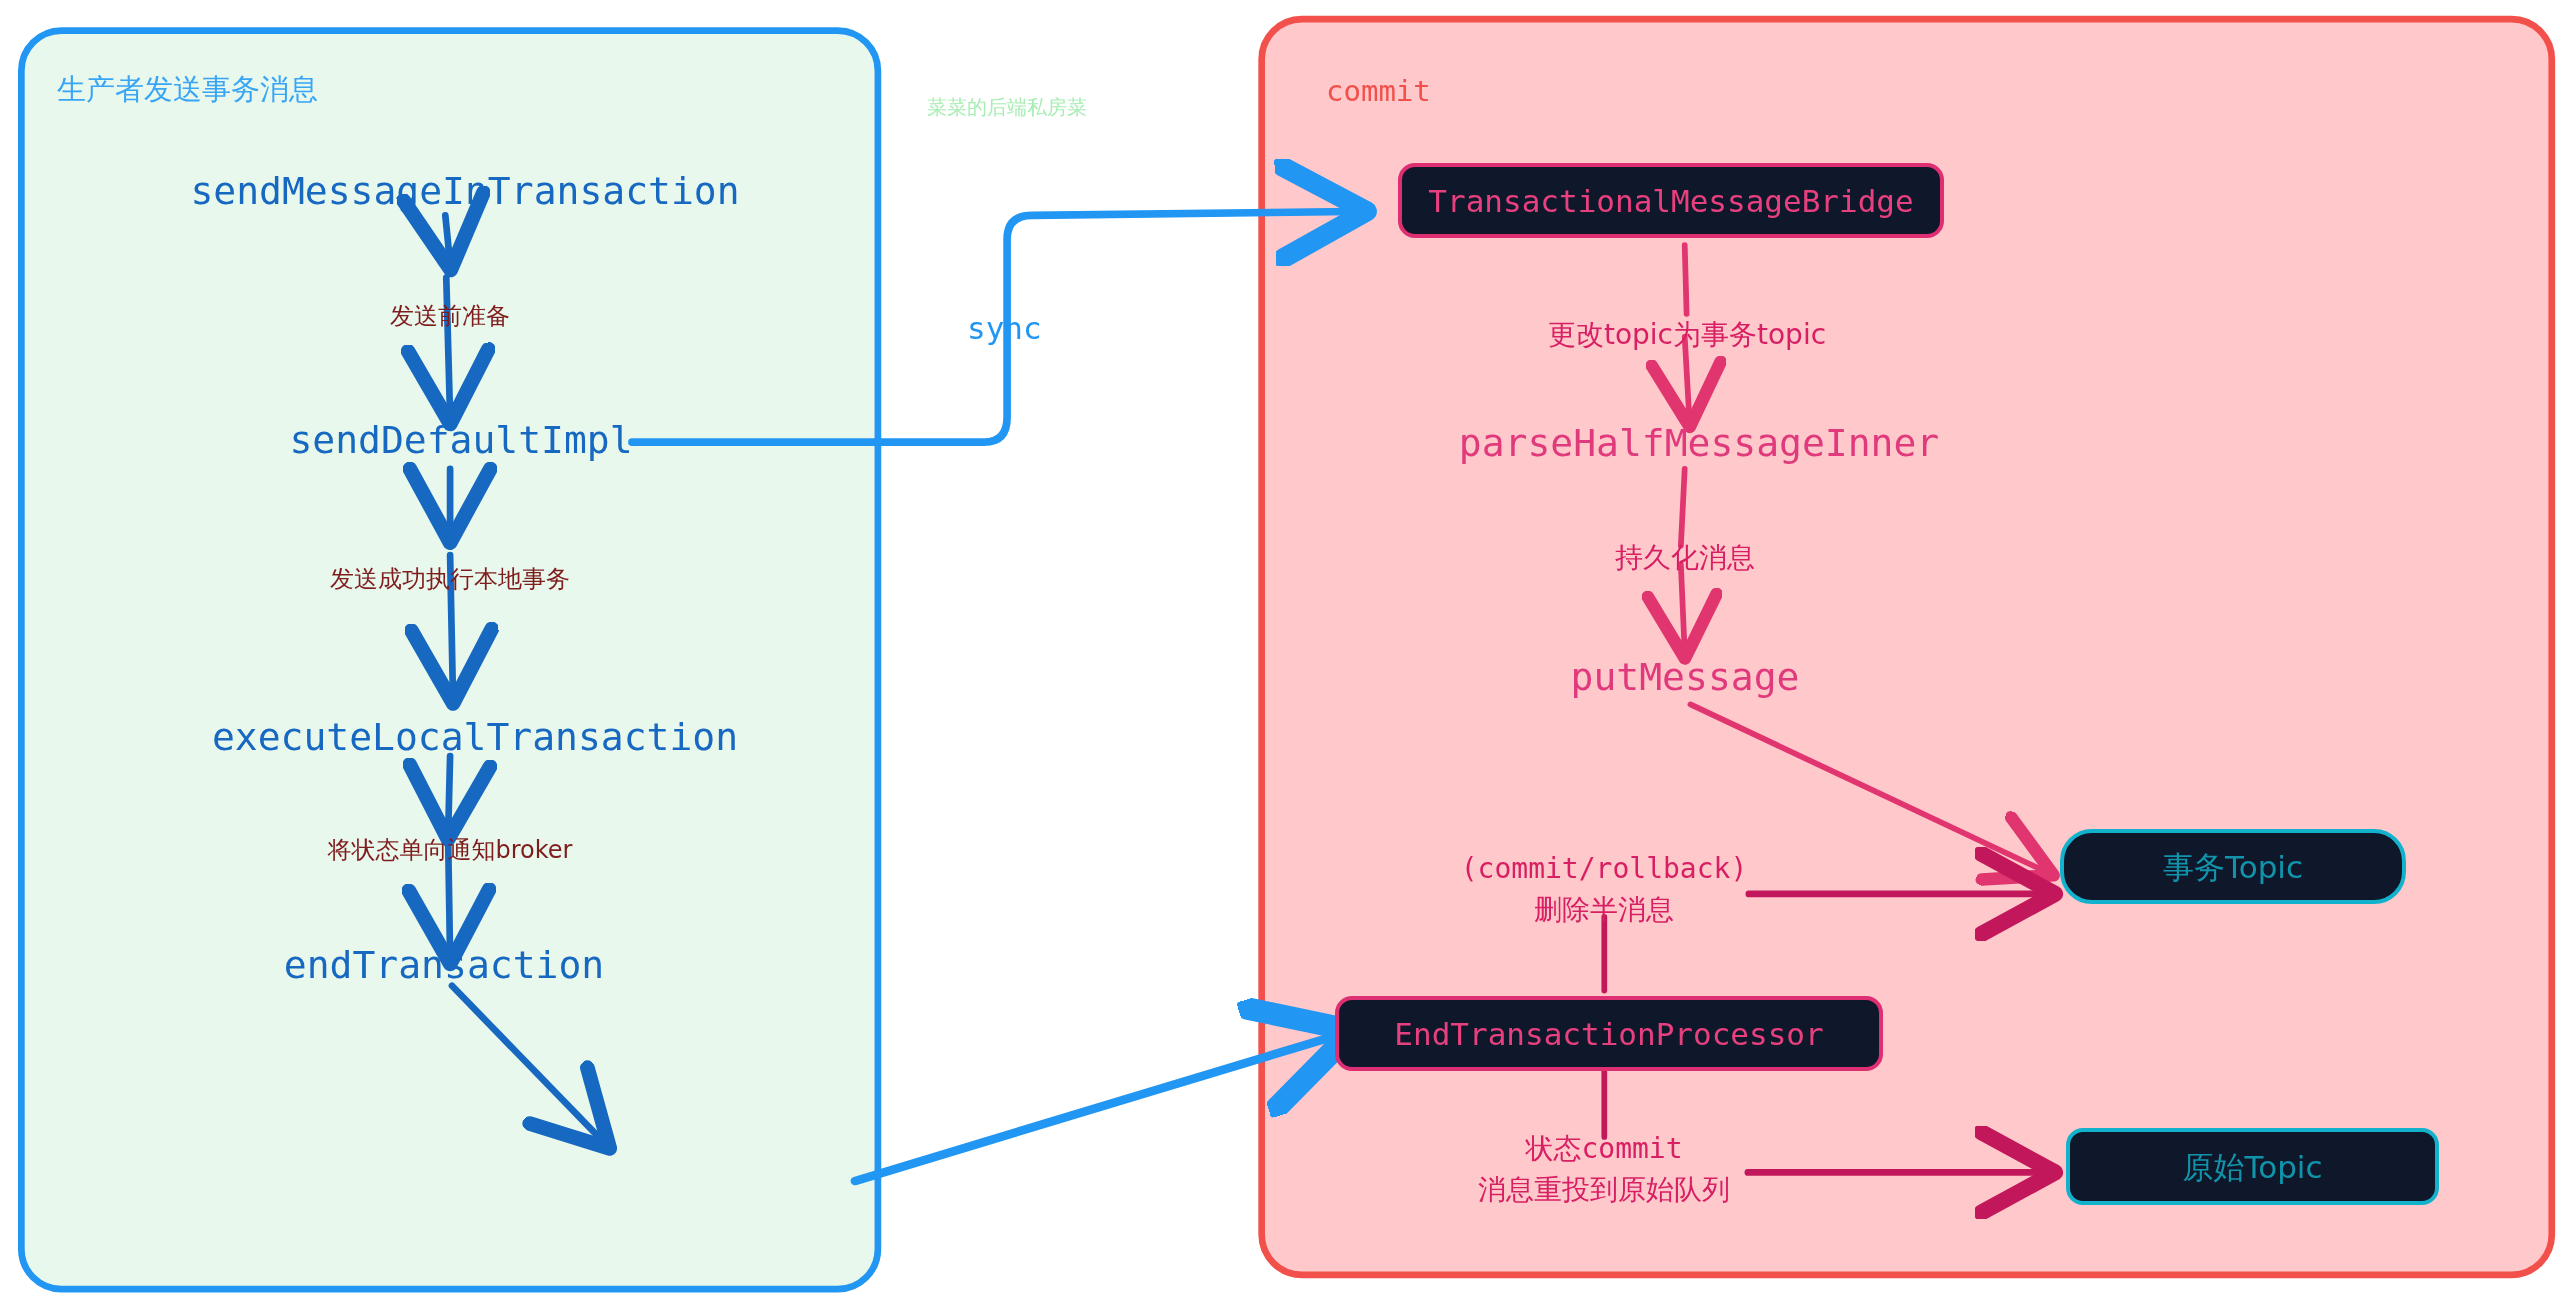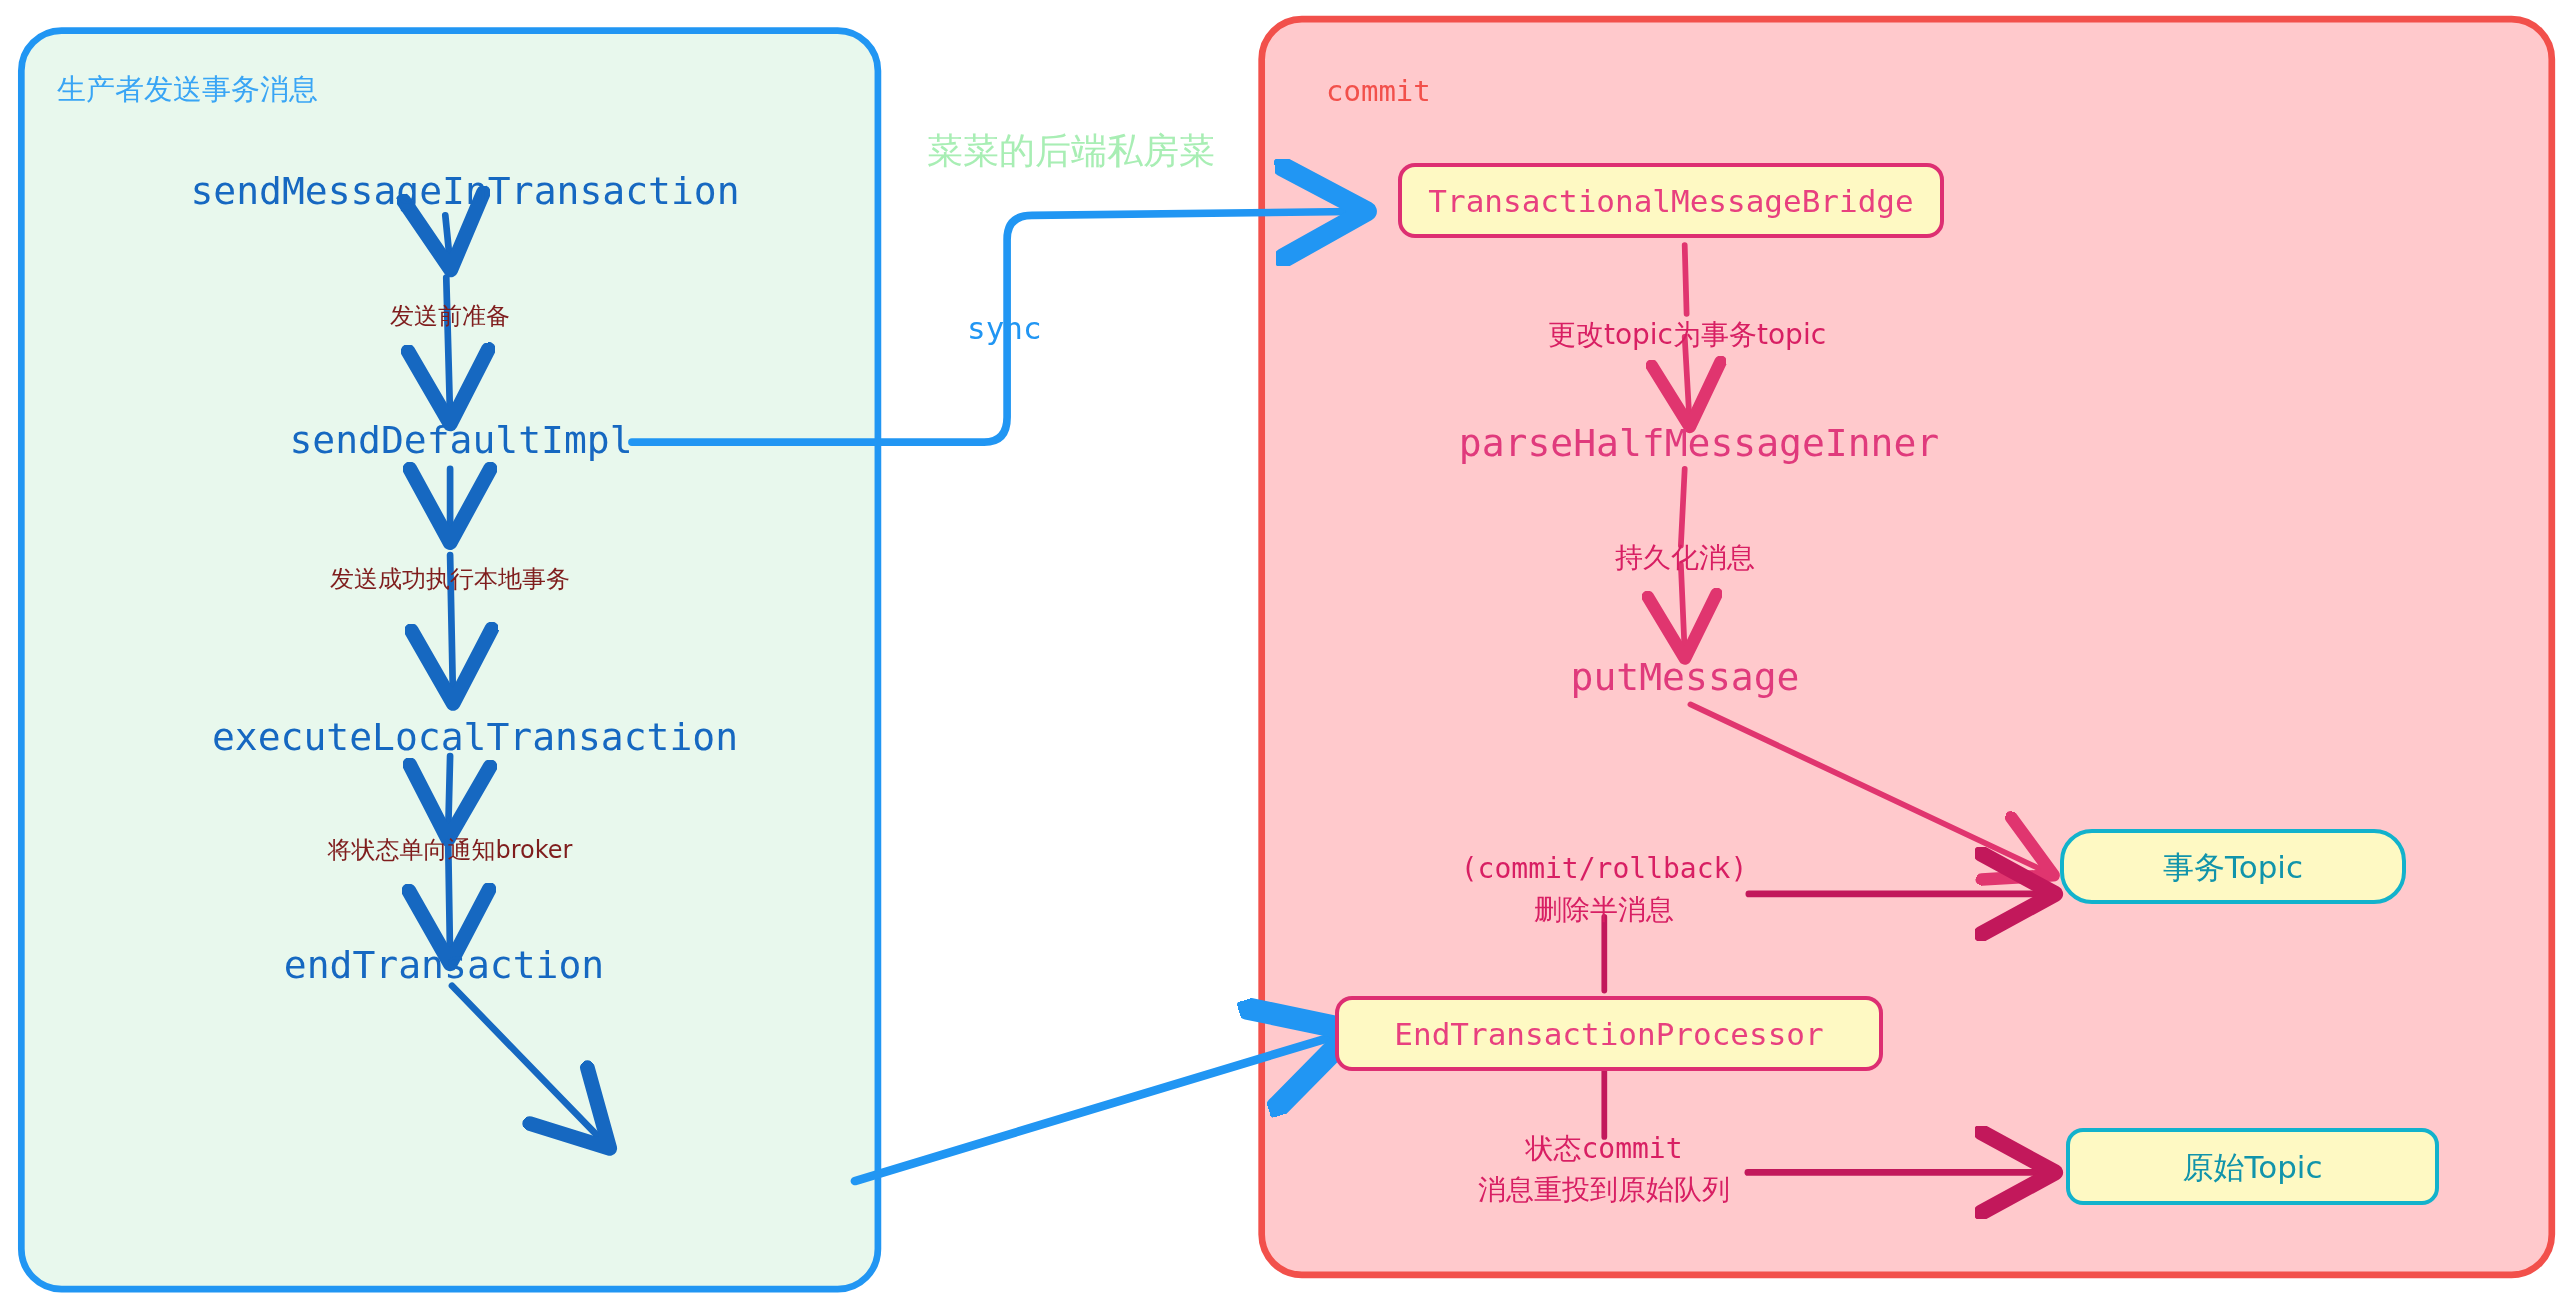--- a/index.html
+++ b/index.html
@@ -26,28 +26,28 @@
     white-space: nowrap;
     line-height: 1.12;
   }
   .mono { font-family: "DejaVu Sans Mono", monospace; }
   .sans { font-family: "DejaVu Sans", sans-serif; }
   .ctr { transform: translate(-50%, -50%); text-align: center; }
   .node-blue { color: #1668c1; font-size: 38px; }
   .lbl-blue  { color: #7f1d1d; font-size: 24px; }
   .panel-title-blue { color: #39a5f5; font-size: 29px; }
   .panel-title-red  { color: #f2504b; font-size: 29px; }
-  .watermark { color: #a8eeb4; font-size: 36px; margin-top: 35px; }
+  .watermark { color: #a8eeb4; font-size: 20px; }
   .node-pink { color: #e03a7c; font-size: 38px; }
   .lbl-pink  { color: #d81f63; font-size: 28px; }
   .box-label-pink { color: #e8407f; font-size: 31px; }
   .box-label-teal { color: #1194ab; font-size: 31px; }
   .boxfill {
     position: absolute;
-    background: #fef9c3;
+    background: #0f172a;
     border-radius: 17px;
     box-sizing: border-box;
   }
   .box-pink { border: 4.8px solid #dd2f72; }
   .box-teal { border: 4.8px solid #12b2cc; }
 </style>
 </head>
 <body>
 
 <div id="stage">

